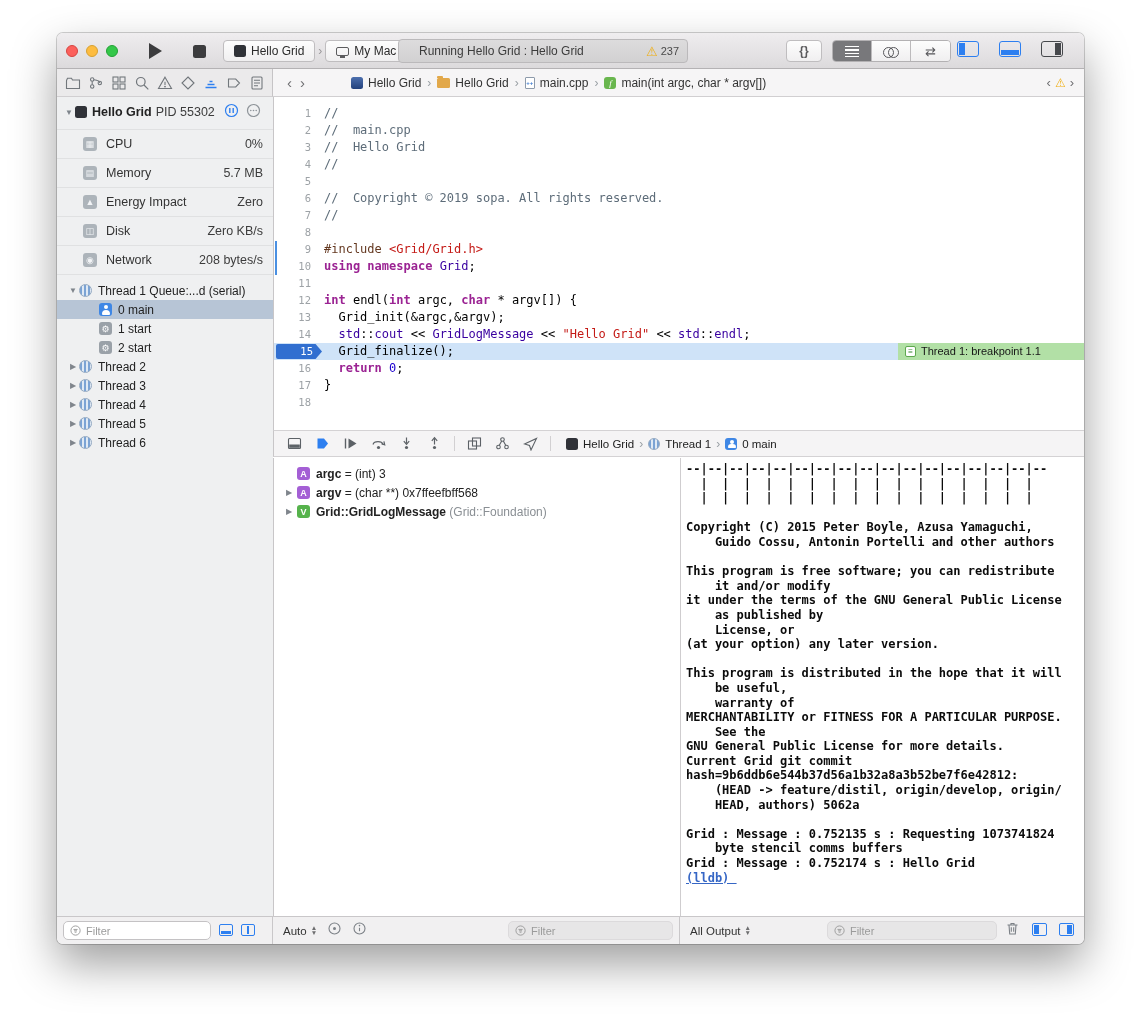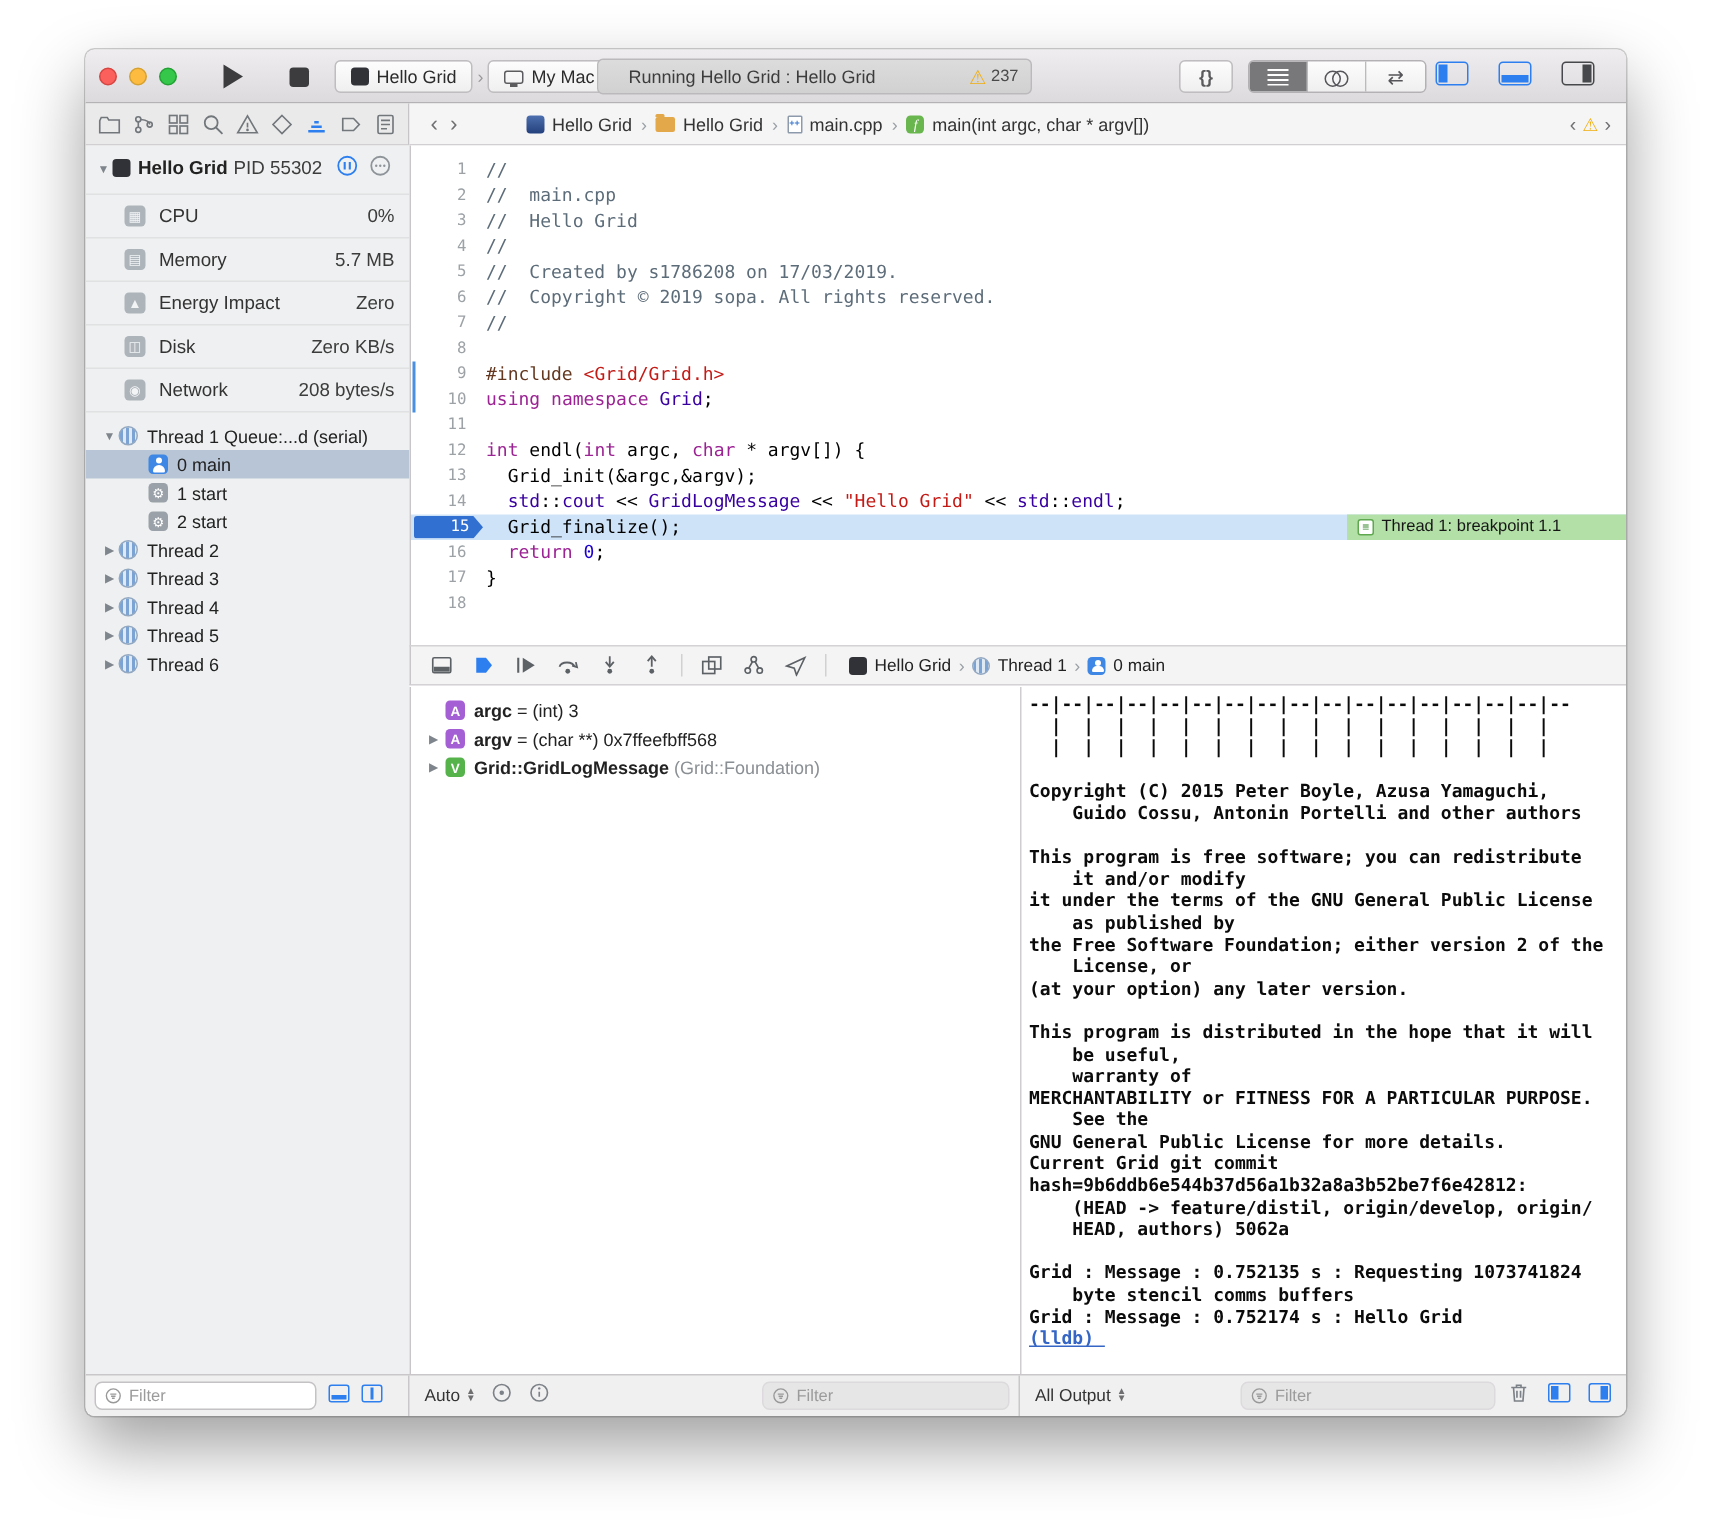--- a/index.html
+++ b/index.html
@@ -119,21 +119,21 @@
   .code-row { height:17px; line-height:17px; display:flex; position:relative; white-space:pre; }
   .code-row.changed::before { content:''; position:absolute; left:1px; top:0; bottom:0; width:2px; background:#4a90e2; }
   .code-row.current { background:#cfe3f8; }
   .gutter { width:42px; padding-right:5px; text-align:right; color:#9da2a6; font-size:10.5px; flex:none; position:relative; }
   .bp-tag { position:absolute; left:2px; top:1px; width:46px; height:15px; line-height:15px; background:#316fd0;
     border-radius:2px; color:#fff; text-align:right; padding-right:9px; font-size:10.5px;
     clip-path:polygon(0 0,86% 0,100% 50%,86% 100%,0 100%); }
   .code { padding-left:8px; }
   .tok-pl  { color:#000; }
   .tok-cm  { color:#5d6c79; }
-  .tok-kw  { color:#9b2393; font-weight:normal; }
+  .tok-kw  { color:#9b2393; font-weight:bold; }
   .tok-pre { color:#643820; }
   .tok-str { color:#c41a16; }
   .tok-typ { color:#3900a0; }
   .tok-num { color:#1c00cf; }
   .annotation { position:absolute; right:0; top:0; height:17px; width:186px; background:#b2e0a6;
     display:flex; align-items:center; gap:5px; padding:0 7px; font-family:"Liberation Sans",sans-serif;
     font-size:11px; color:#161616; }
   .ann-ic { width:11px; height:11px; background:#fff; border:1px solid #5fa850; border-radius:2px;
     color:#3d8b34; font-size:8px; line-height:9px; text-align:center; flex:none; }
 
@@ -448,21 +448,21 @@
         </div>
       </div>
   </div>
 
   <div class="editor">
     <div class="code-lines">
         <div class="code-row"><span class="gutter">1</span><span class="code"><span class="tok-cm">//</span></span></div>
         <div class="code-row"><span class="gutter">2</span><span class="code"><span class="tok-cm">//  main.cpp</span></span></div>
         <div class="code-row"><span class="gutter">3</span><span class="code"><span class="tok-cm">//  Hello Grid</span></span></div>
         <div class="code-row"><span class="gutter">4</span><span class="code"><span class="tok-cm">//</span></span></div>
-        <div class="code-row"><span class="gutter">5</span><span class="code"><span class="tok-cm">//  Created by s1786208 on 17/03/2019.</span></span></div>
+        <div class="code-row"><span class="gutter">5</span></div>
         <div class="code-row"><span class="gutter">6</span><span class="code"><span class="tok-cm">//  Copyright © 2019 sopa. All rights reserved.</span></span></div>
         <div class="code-row"><span class="gutter">7</span><span class="code"><span class="tok-cm">//</span></span></div>
         <div class="code-row"><span class="gutter">8</span><span class="code"></span></div>
         <div class="code-row changed"><span class="gutter">9</span><span class="code"><span class="tok-pre">#include </span><span class="tok-str">&lt;Grid/Grid.h&gt;</span></span></div>
         <div class="code-row changed"><span class="gutter">10</span><span class="code"><span class="tok-kw">using</span><span class="tok-pl"> </span><span class="tok-kw">namespace</span><span class="tok-pl"> </span><span class="tok-typ">Grid</span><span class="tok-pl">;</span></span></div>
         <div class="code-row"><span class="gutter">11</span><span class="code"></span></div>
         <div class="code-row"><span class="gutter">12</span><span class="code"><span class="tok-kw">int</span><span class="tok-pl"> endl(</span><span class="tok-kw">int</span><span class="tok-pl"> argc, </span><span class="tok-kw">char</span><span class="tok-pl"> * argv[]) {</span></span></div>
         <div class="code-row"><span class="gutter">13</span><span class="code"><span class="tok-pl">  Grid_init(&amp;argc,&amp;argv);</span></span></div>
         <div class="code-row"><span class="gutter">14</span><span class="code"><span class="tok-pl">  </span><span class="tok-typ">std</span><span class="tok-pl">::</span><span class="tok-typ">cout</span><span class="tok-pl"> &lt;&lt; </span><span class="tok-typ">GridLogMessage</span><span class="tok-pl"> &lt;&lt; </span><span class="tok-str">"Hello Grid"</span><span class="tok-pl"> &lt;&lt; </span><span class="tok-typ">std</span><span class="tok-pl">::</span><span class="tok-typ">endl</span><span class="tok-pl">;</span></span></div>
         <div class="code-row current"><span class="gutter"><span class="bp-tag">15</span></span><span class="code"><span class="tok-pl">  Grid_finalize();</span></span><span class="annotation"><span class="ann-ic">≡</span><span>Thread 1: breakpoint 1.1</span></span></div>
@@ -592,21 +592,20 @@
       <div class="con-line">  |  |  |  |  |  |  |  |  |  |  |  |  |  |  |  |</div>
       <div class="con-line">  |  |  |  |  |  |  |  |  |  |  |  |  |  |  |  |</div>
       <div class="con-line">&nbsp;</div>
       <div class="con-line">Copyright (C) 2015 Peter Boyle, Azusa Yamaguchi,</div>
       <div class="con-line">    Guido Cossu, Antonin Portelli and other authors</div>
       <div class="con-line">&nbsp;</div>
       <div class="con-line">This program is free software; you can redistribute</div>
       <div class="con-line">    it and/or modify</div>
       <div class="con-line">it under the terms of the GNU General Public License</div>
       <div class="con-line">    as published by</div>
-      <div class="con-line">the Free Software Foundation; either version 2 of the</div>
       <div class="con-line">    License, or</div>
       <div class="con-line">(at your option) any later version.</div>
       <div class="con-line">&nbsp;</div>
       <div class="con-line">This program is distributed in the hope that it will</div>
       <div class="con-line">    be useful,</div>
       <div class="con-line">    warranty of</div>
       <div class="con-line">MERCHANTABILITY or FITNESS FOR A PARTICULAR PURPOSE.</div>
       <div class="con-line">    See the</div>
       <div class="con-line">GNU General Public License for more details.</div>
       <div class="con-line">Current Grid git commit</div>

